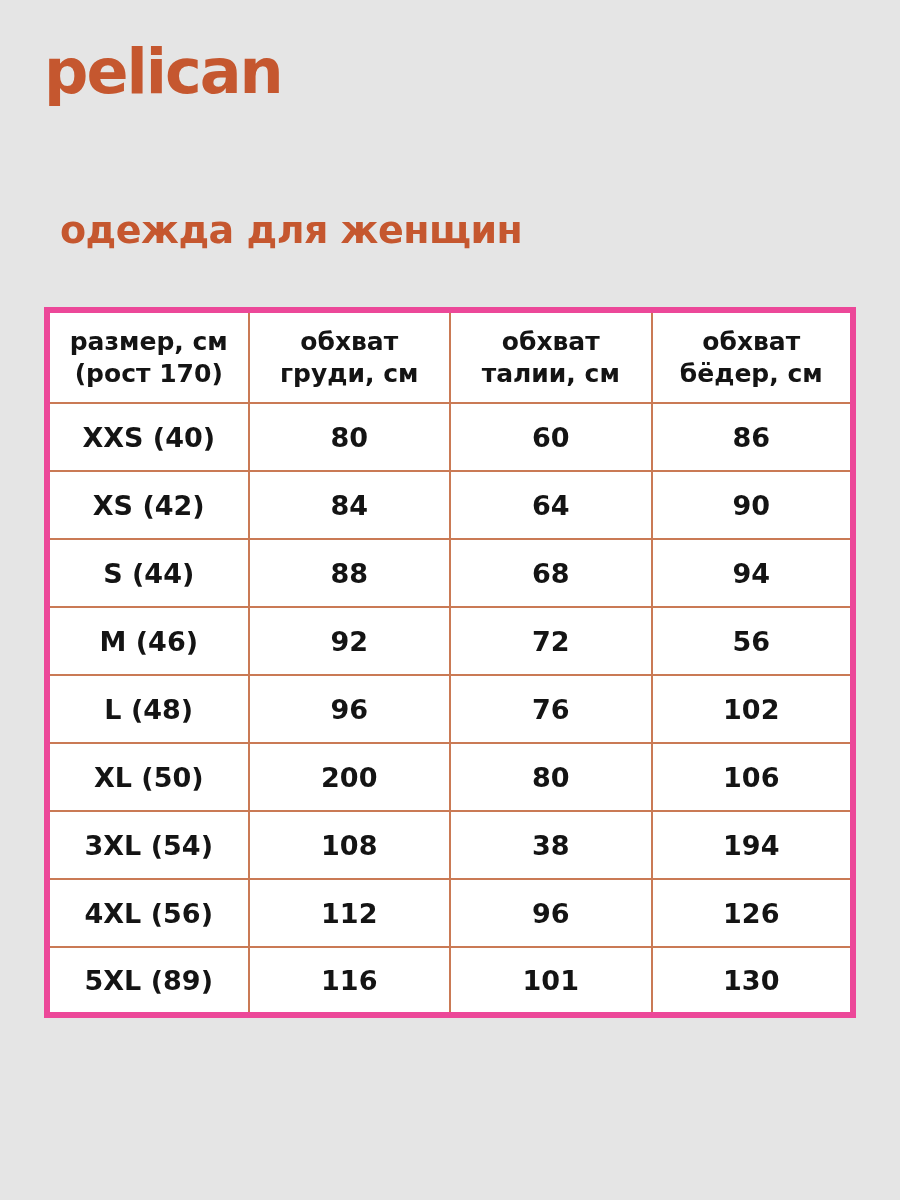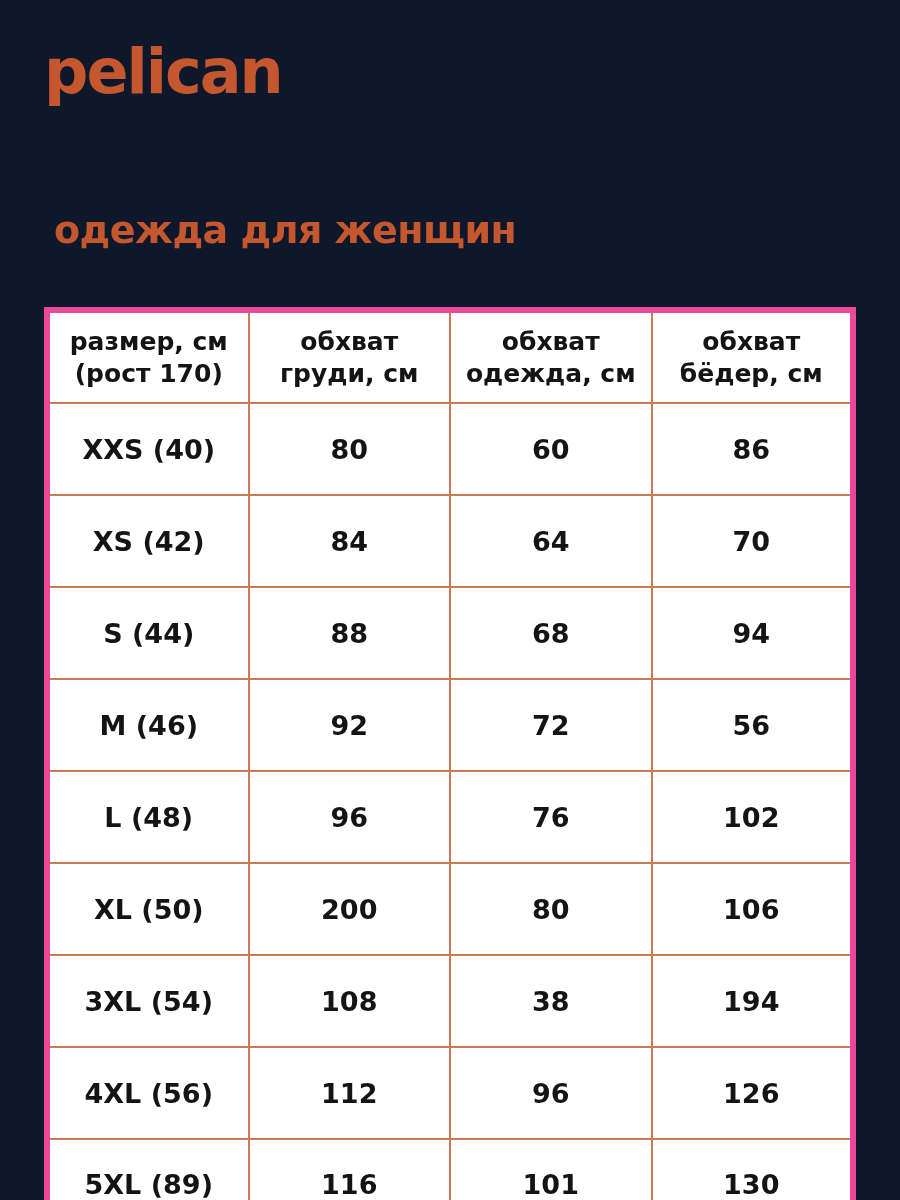--- a/index.html
+++ b/index.html
@@ -8,35 +8,35 @@
   body {
     width: 900px;
     height: 1200px;
     position: relative;
     font-family: "DejaVu Sans", "Liberation Sans", sans-serif;
     overflow: hidden;
   }
   .page {
     position: absolute;
     inset: 0;
-    background: #0f172a;
+    background: #e5e5e5;
   }
   .logo {
     position: absolute;
     left: 44px;
     top: 38px;
     font-size: 62px;
     font-weight: 800;
     letter-spacing: -2px;
     color: #c5572f;
     line-height: 1.1;
   }
   .heading {
     position: absolute;
-    left: 54px;
+    left: 60px;
     top: 208px;
     font-size: 38px;
     font-weight: 800;
     letter-spacing: -0.5px;
     color: #c5572f;
     line-height: 1.2;
   }
   table.size-table {
     position: absolute;
     left: 44px;
@@ -52,21 +52,21 @@
     vertical-align: middle;
     background: #ffffff;
   }
   .size-table th {
     height: 93px;
     font-size: 25px;
     font-weight: 700;
     line-height: 1.25;
   }
   .size-table td {
-    height: 92px;
+    height: 68px;
     font-size: 27px;
     font-weight: 700;
   }
   .size-table { border: 6px solid #ec4899; }
   .hline { display: block; }
 </style>
 </head>
 <body>
 
 <div class="page">
@@ -81,40 +81,40 @@
         <th>
           <span class="hline">размер, см</span>
           <span class="hline">(рост 170)</span>
         </th>
         <th>
           <span class="hline">обхват</span>
           <span class="hline">груди, см</span>
         </th>
         <th>
           <span class="hline">обхват</span>
-          <span class="hline">одежда, см</span>
+          <span class="hline">талии, см</span>
         </th>
         <th>
           <span class="hline">обхват</span>
           <span class="hline">бёдер, см</span>
         </th>
       </tr>
     </thead>
     <tbody>
       <tr>
         <td>XXS (40)</td>
         <td>80</td>
         <td>60</td>
         <td>86</td>
       </tr>
       <tr>
         <td>XS (42)</td>
         <td>84</td>
         <td>64</td>
-        <td>70</td>
+        <td>90</td>
       </tr>
       <tr>
         <td>S (44)</td>
         <td>88</td>
         <td>68</td>
         <td>94</td>
       </tr>
       <tr>
         <td>M (46)</td>
         <td>92</td>

